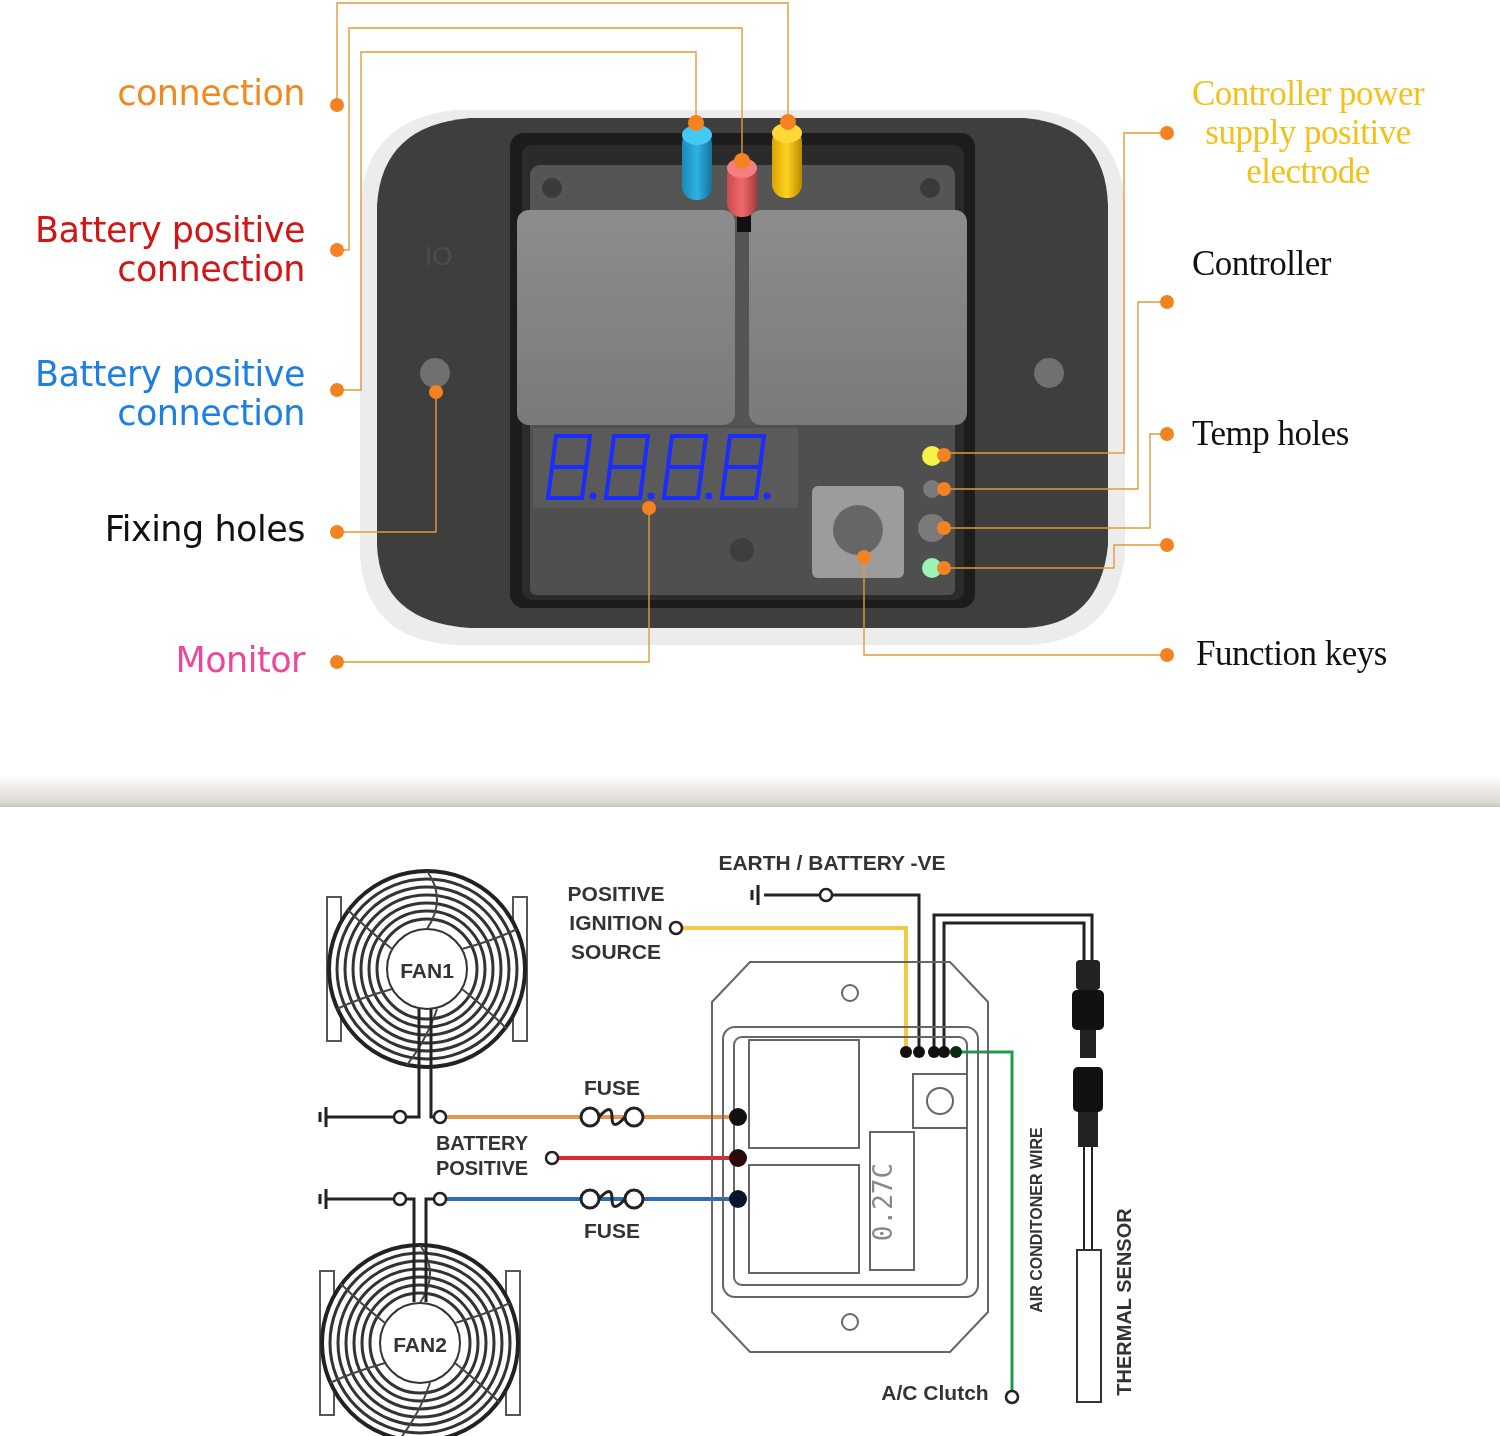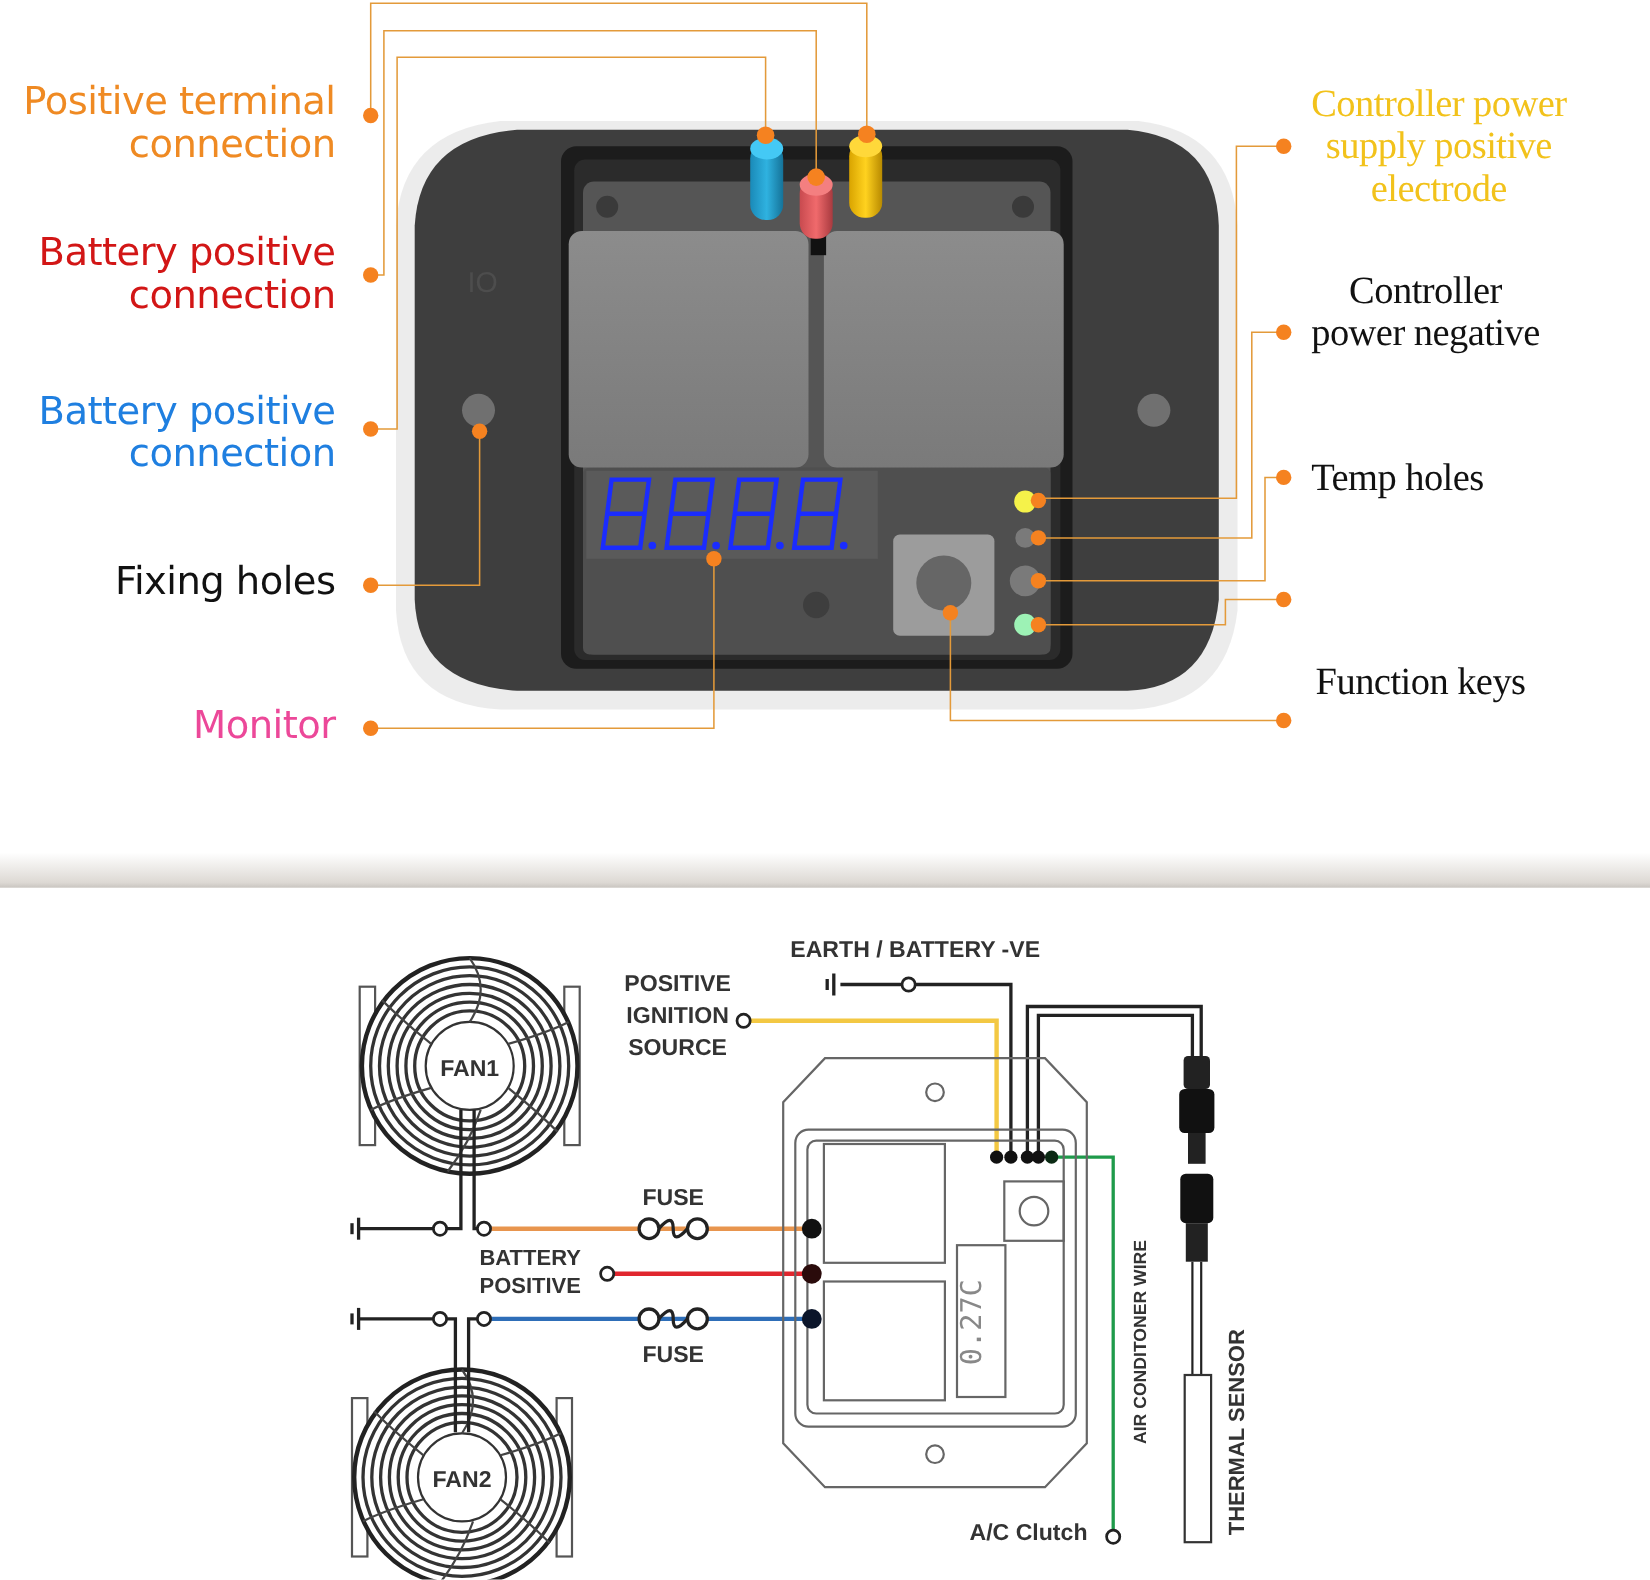--- a/index.html
+++ b/index.html
@@ -123,21 +123,20 @@
       <circle cx="649" cy="508" r="7"></circle>
       <circle cx="864" cy="557" r="7"></circle>
       <circle cx="944" cy="455" r="7"></circle>
       <circle cx="944" cy="489" r="7"></circle>
       <circle cx="944" cy="528" r="7"></circle>
       <circle cx="944" cy="568" r="7"></circle>
     </g>
   </svg>
 
   <div class="lbl right-align" style="right: 1195px; top: 74px; color: rgb(239, 138, 35);">
-    <div>Positive terminal</div>
     <div>connection</div>
   </div>
   <div class="lbl right-align" style="right: 1195px; top: 211px; color: rgb(210, 22, 22);">
     <div>Battery positive</div>
     <div>connection</div>
   </div>
   <div class="lbl right-align" style="right: 1195px; top: 355px; color: rgb(31, 127, 224);">
     <div>Battery positive</div>
     <div>connection</div>
   </div>
@@ -148,28 +147,27 @@
     <div>Monitor</div>
   </div>
 
   <div class="lbl left-align" style="left: 1192px; top: 74px; color: rgb(242, 194, 27);">
     <div>Controller power</div>
     <div>supply positive</div>
     <div>electrode</div>
   </div>
   <div class="lbl left-align" style="left: 1192px; top: 244px; color: rgb(17, 17, 17);">
     <div>Controller</div>
-    <div>power negative</div>
   </div>
   <div class="lbl left-align" style="left: 1192px; top: 414px; color: rgb(17, 17, 17);">
     <div>Temp holes</div>
   </div>
   <div class="lbl left-align" style="left: 1192px; top: 504px; color: rgb(34, 192, 42);">
   </div>
-  <div class="lbl left-align" style="left: 1196px; top: 600px; color: rgb(17, 17, 17);">
+  <div class="lbl left-align" style="left: 1196px; top: 634px; color: rgb(17, 17, 17);">
     <div>Function keys</div>
   </div>
 </div>
 
 <div id="divider"></div>
 
 <div id="bottom">
   <svg width="1500" height="630" viewBox="0 806 1500 630" style="position:absolute;left:0;top:0;">
     <defs>
       <g id="fanGuard">

